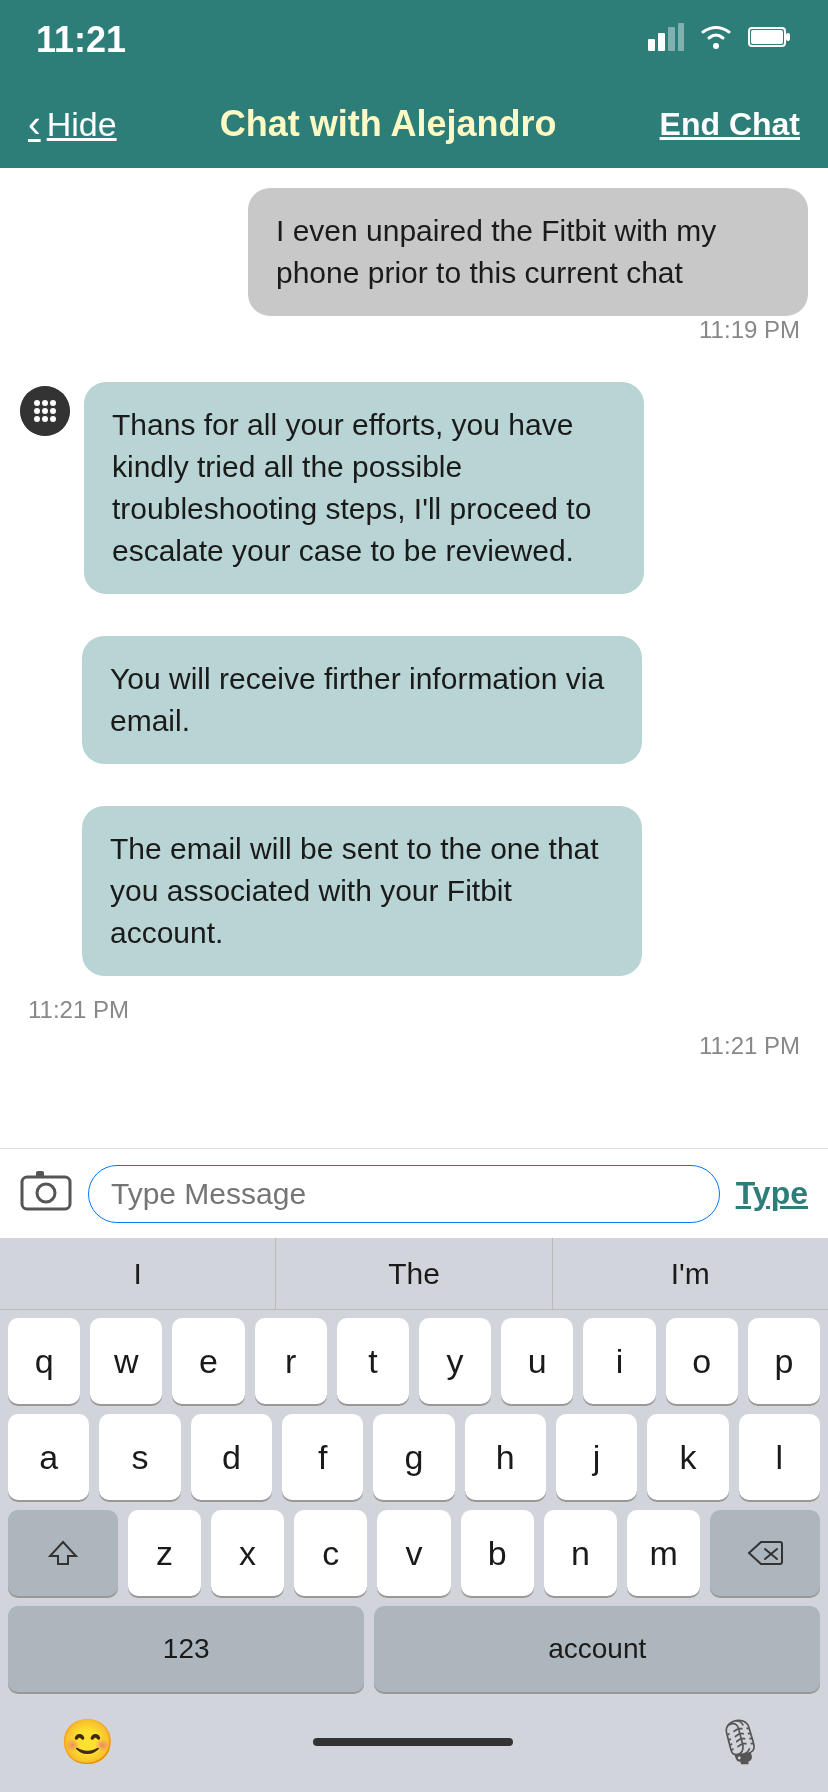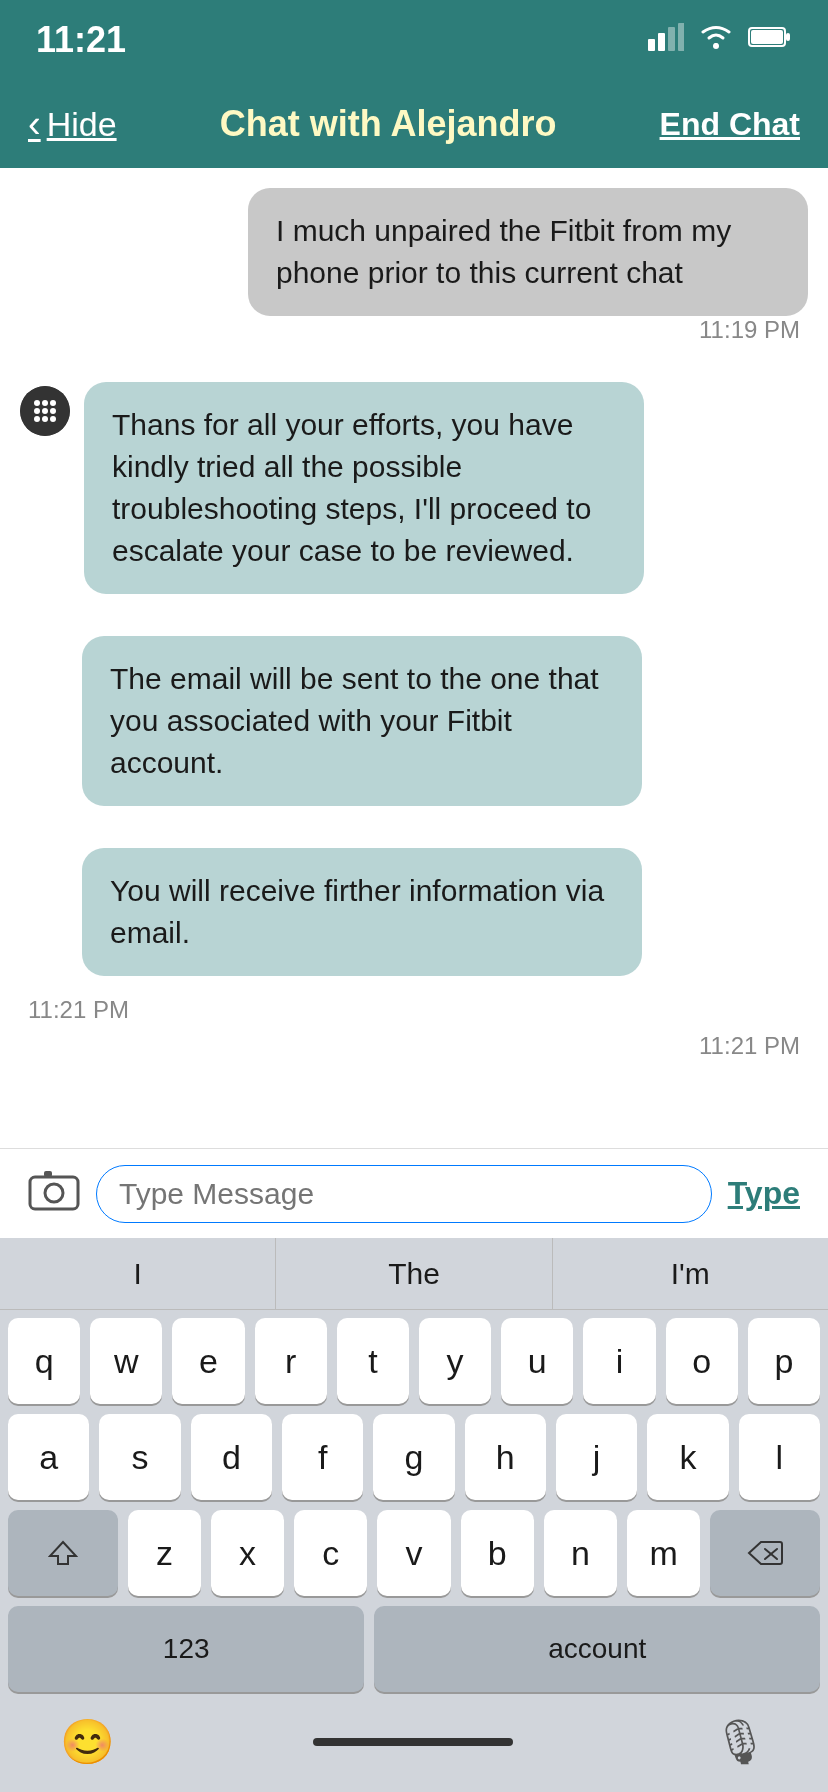--- a/index.html
+++ b/index.html
@@ -161,21 +161,21 @@
       color: #1a1a1a;
     }
 
     
     .input-bar {
       background: #fff;
       border-top: 1px solid #ddd;
       height: 90px;
       display: flex;
       align-items: center;
-      padding: 0 28px;
+      padding: 0 20px;
       gap: 16px;
       flex-shrink: 0;
     }
     .camera-icon {
       font-size: 40px;
       color: #555;
       flex-shrink: 0;
     }
     .msg-input {
       flex: 1;
@@ -342,21 +342,21 @@
     <span class="nav-back-arrow">‹</span>
     <span>Hide</span>
   </div>
   <span class="nav-title">Chat with Alejandro</span>
   <span class="nav-end-chat">End Chat</span>
 </div>
 
 <div class="chat-area">
 
   <div class="msg-user">
-    <div class="bubble">I much unpaired the Fitbit from my phone prior to this current chat</div>
+    <div class="bubble">I even unpaired the Fitbit with my phone prior to this current chat</div>
     <span class="msg-time">11:19 PM</span>
   </div>
 
   <div class="msg-agent-group">
 
     <div class="msg-agent-row">
       <div class="avatar">
 
         <svg viewBox="0 0 50 50" xmlns="http://www.w3.org/2000/svg">
           <circle cx="25" cy="25" r="25" fill="#333"></circle>
@@ -368,25 +368,25 @@
           <circle cx="33" cy="25" r="3" fill="white"></circle>
           <circle cx="17" cy="33" r="3" fill="white"></circle>
           <circle cx="25" cy="33" r="3" fill="white"></circle>
           <circle cx="33" cy="33" r="3" fill="white"></circle>
         </svg>
       </div>
       <div class="bubble">Thans for all your efforts, you have kindly tried all the possible troubleshooting steps, I'll proceed to escalate your case to be reviewed.</div>
     </div>
 
     <div class="msg-agent-row no-avatar">
+      <div class="bubble">You will receive firther information via email.</div>
+    </div>
+
+    <div class="msg-agent-row no-avatar">
       <div class="bubble">The email will be sent to the one that you associated with your Fitbit account.</div>
-    </div>
-
-    <div class="msg-agent-row no-avatar">
-      <div class="bubble">You will receive firther information via email.</div>
     </div>
     <span class="msg-time-left">11:21 PM</span>
   </div>
 
   <div class="msg-user">
     <span class="msg-time">11:21 PM</span>
   </div>
 
 </div>
 

